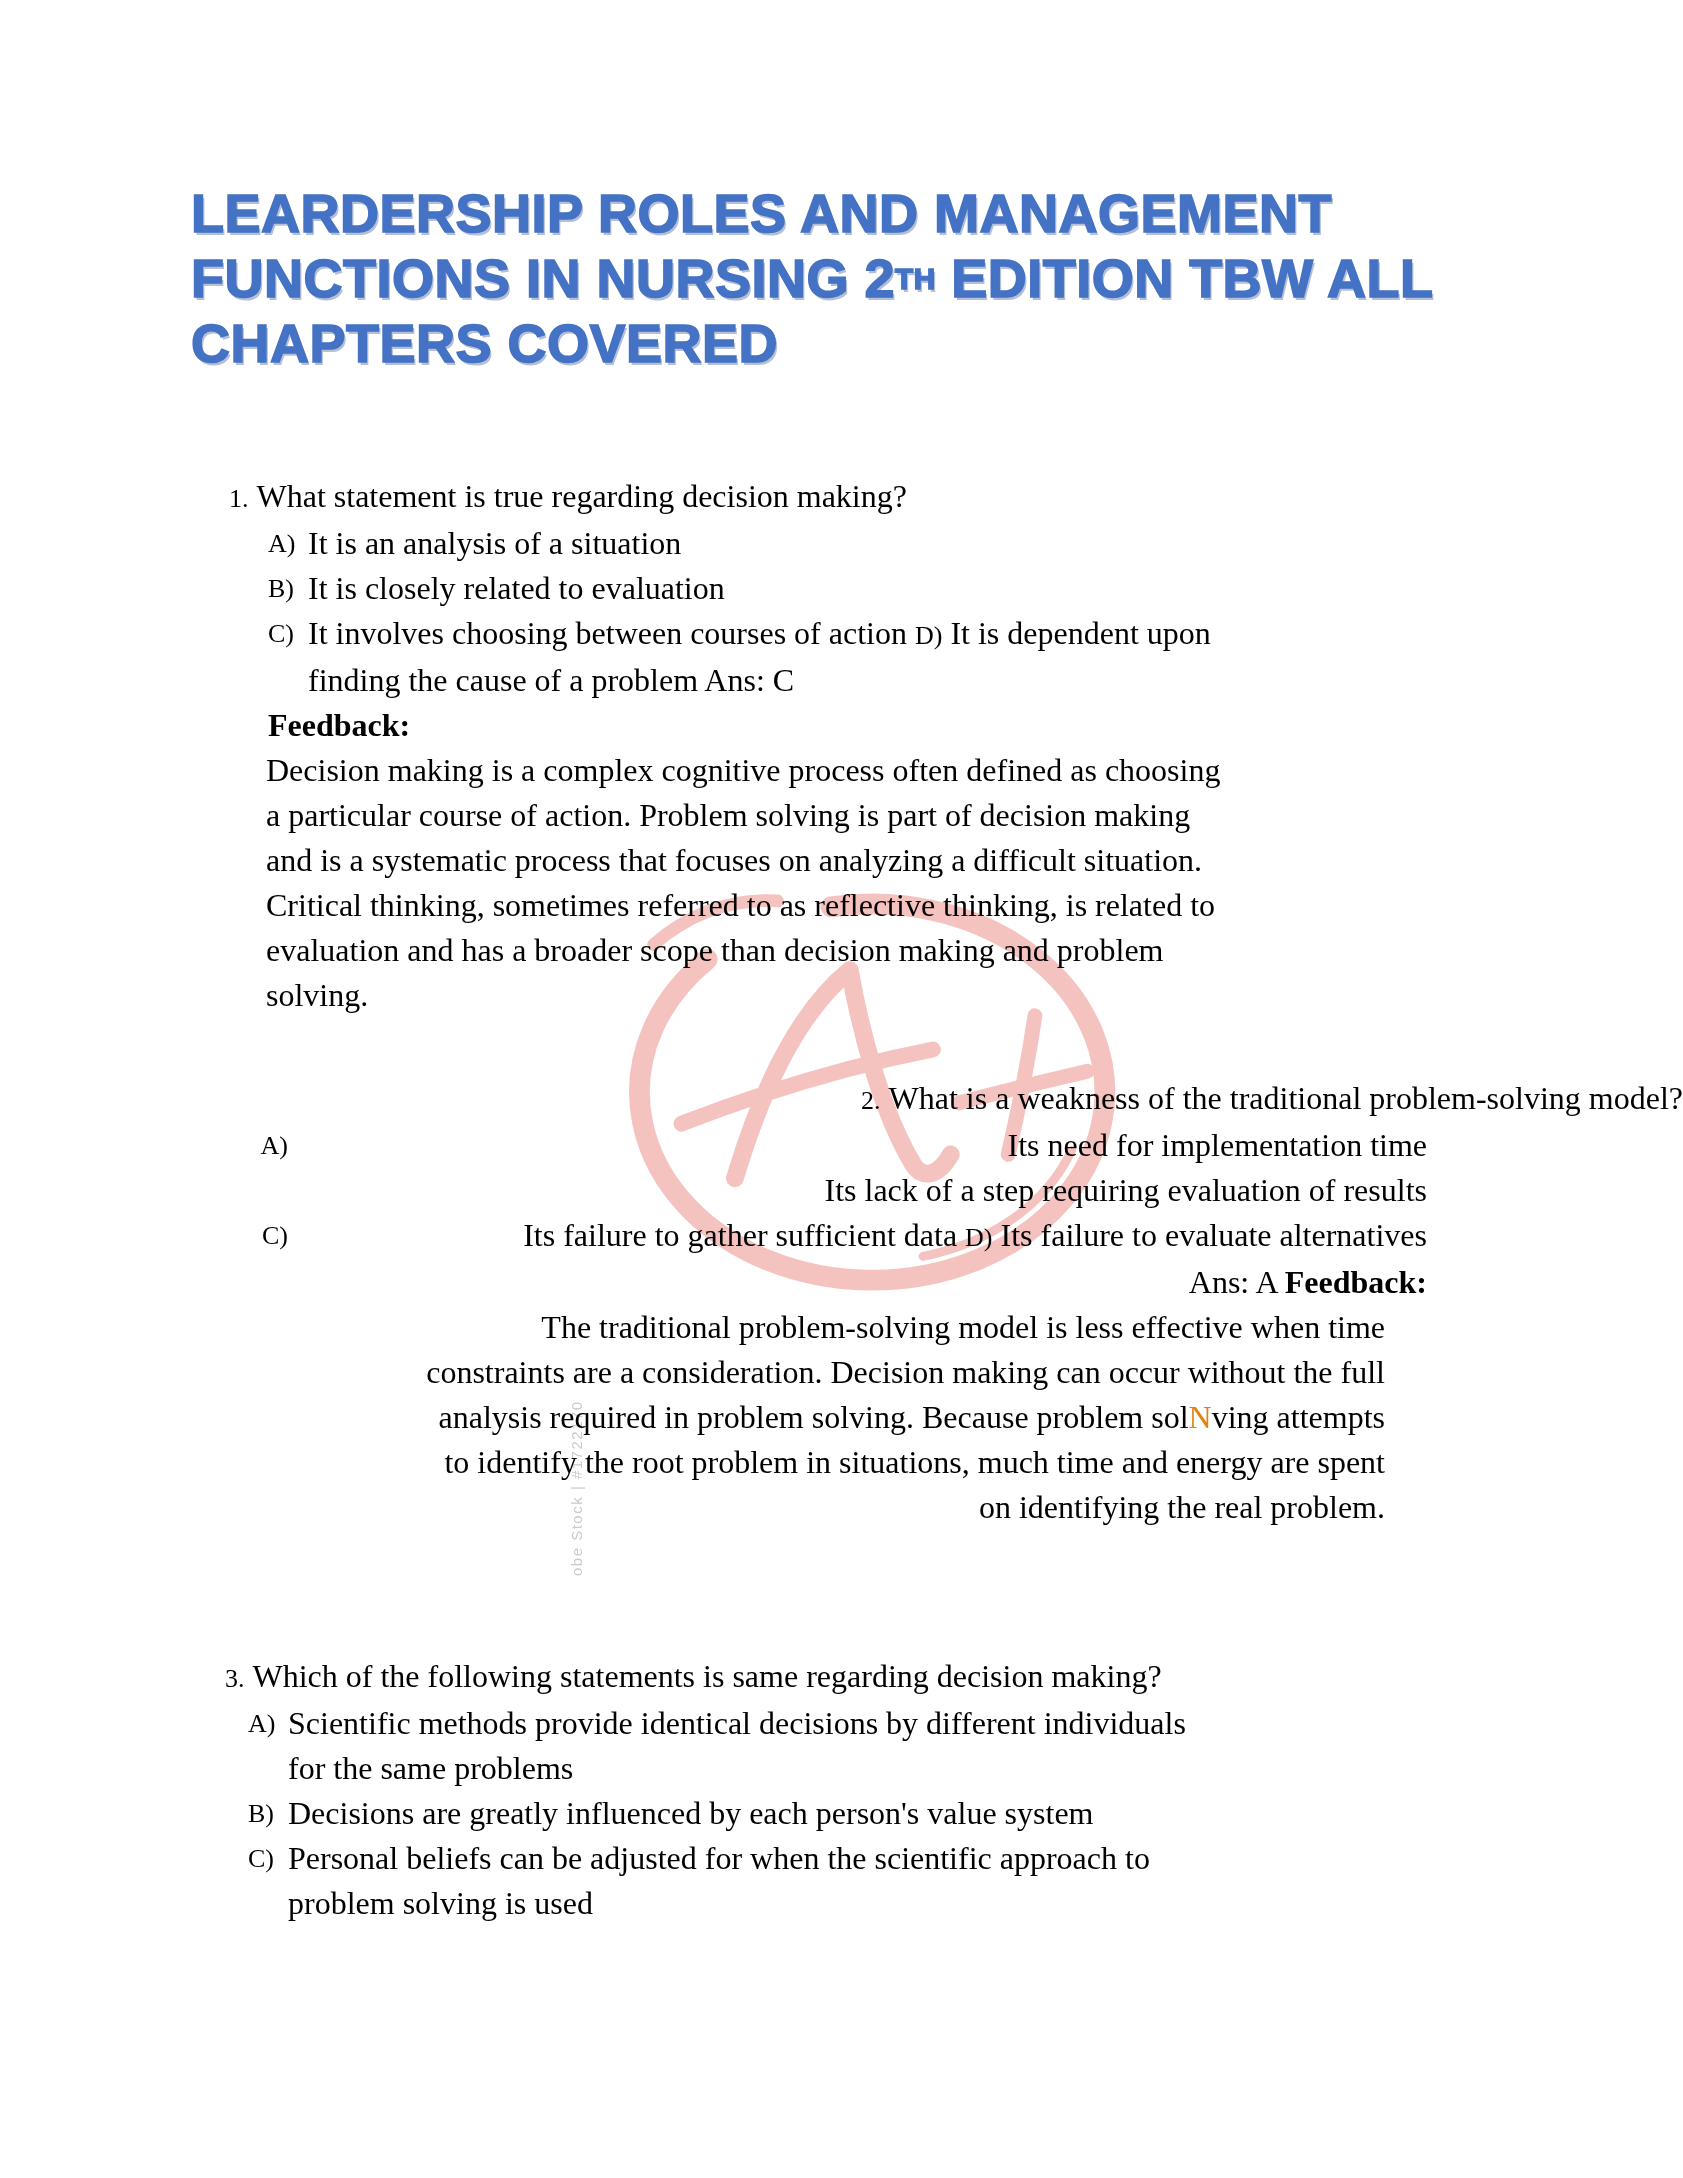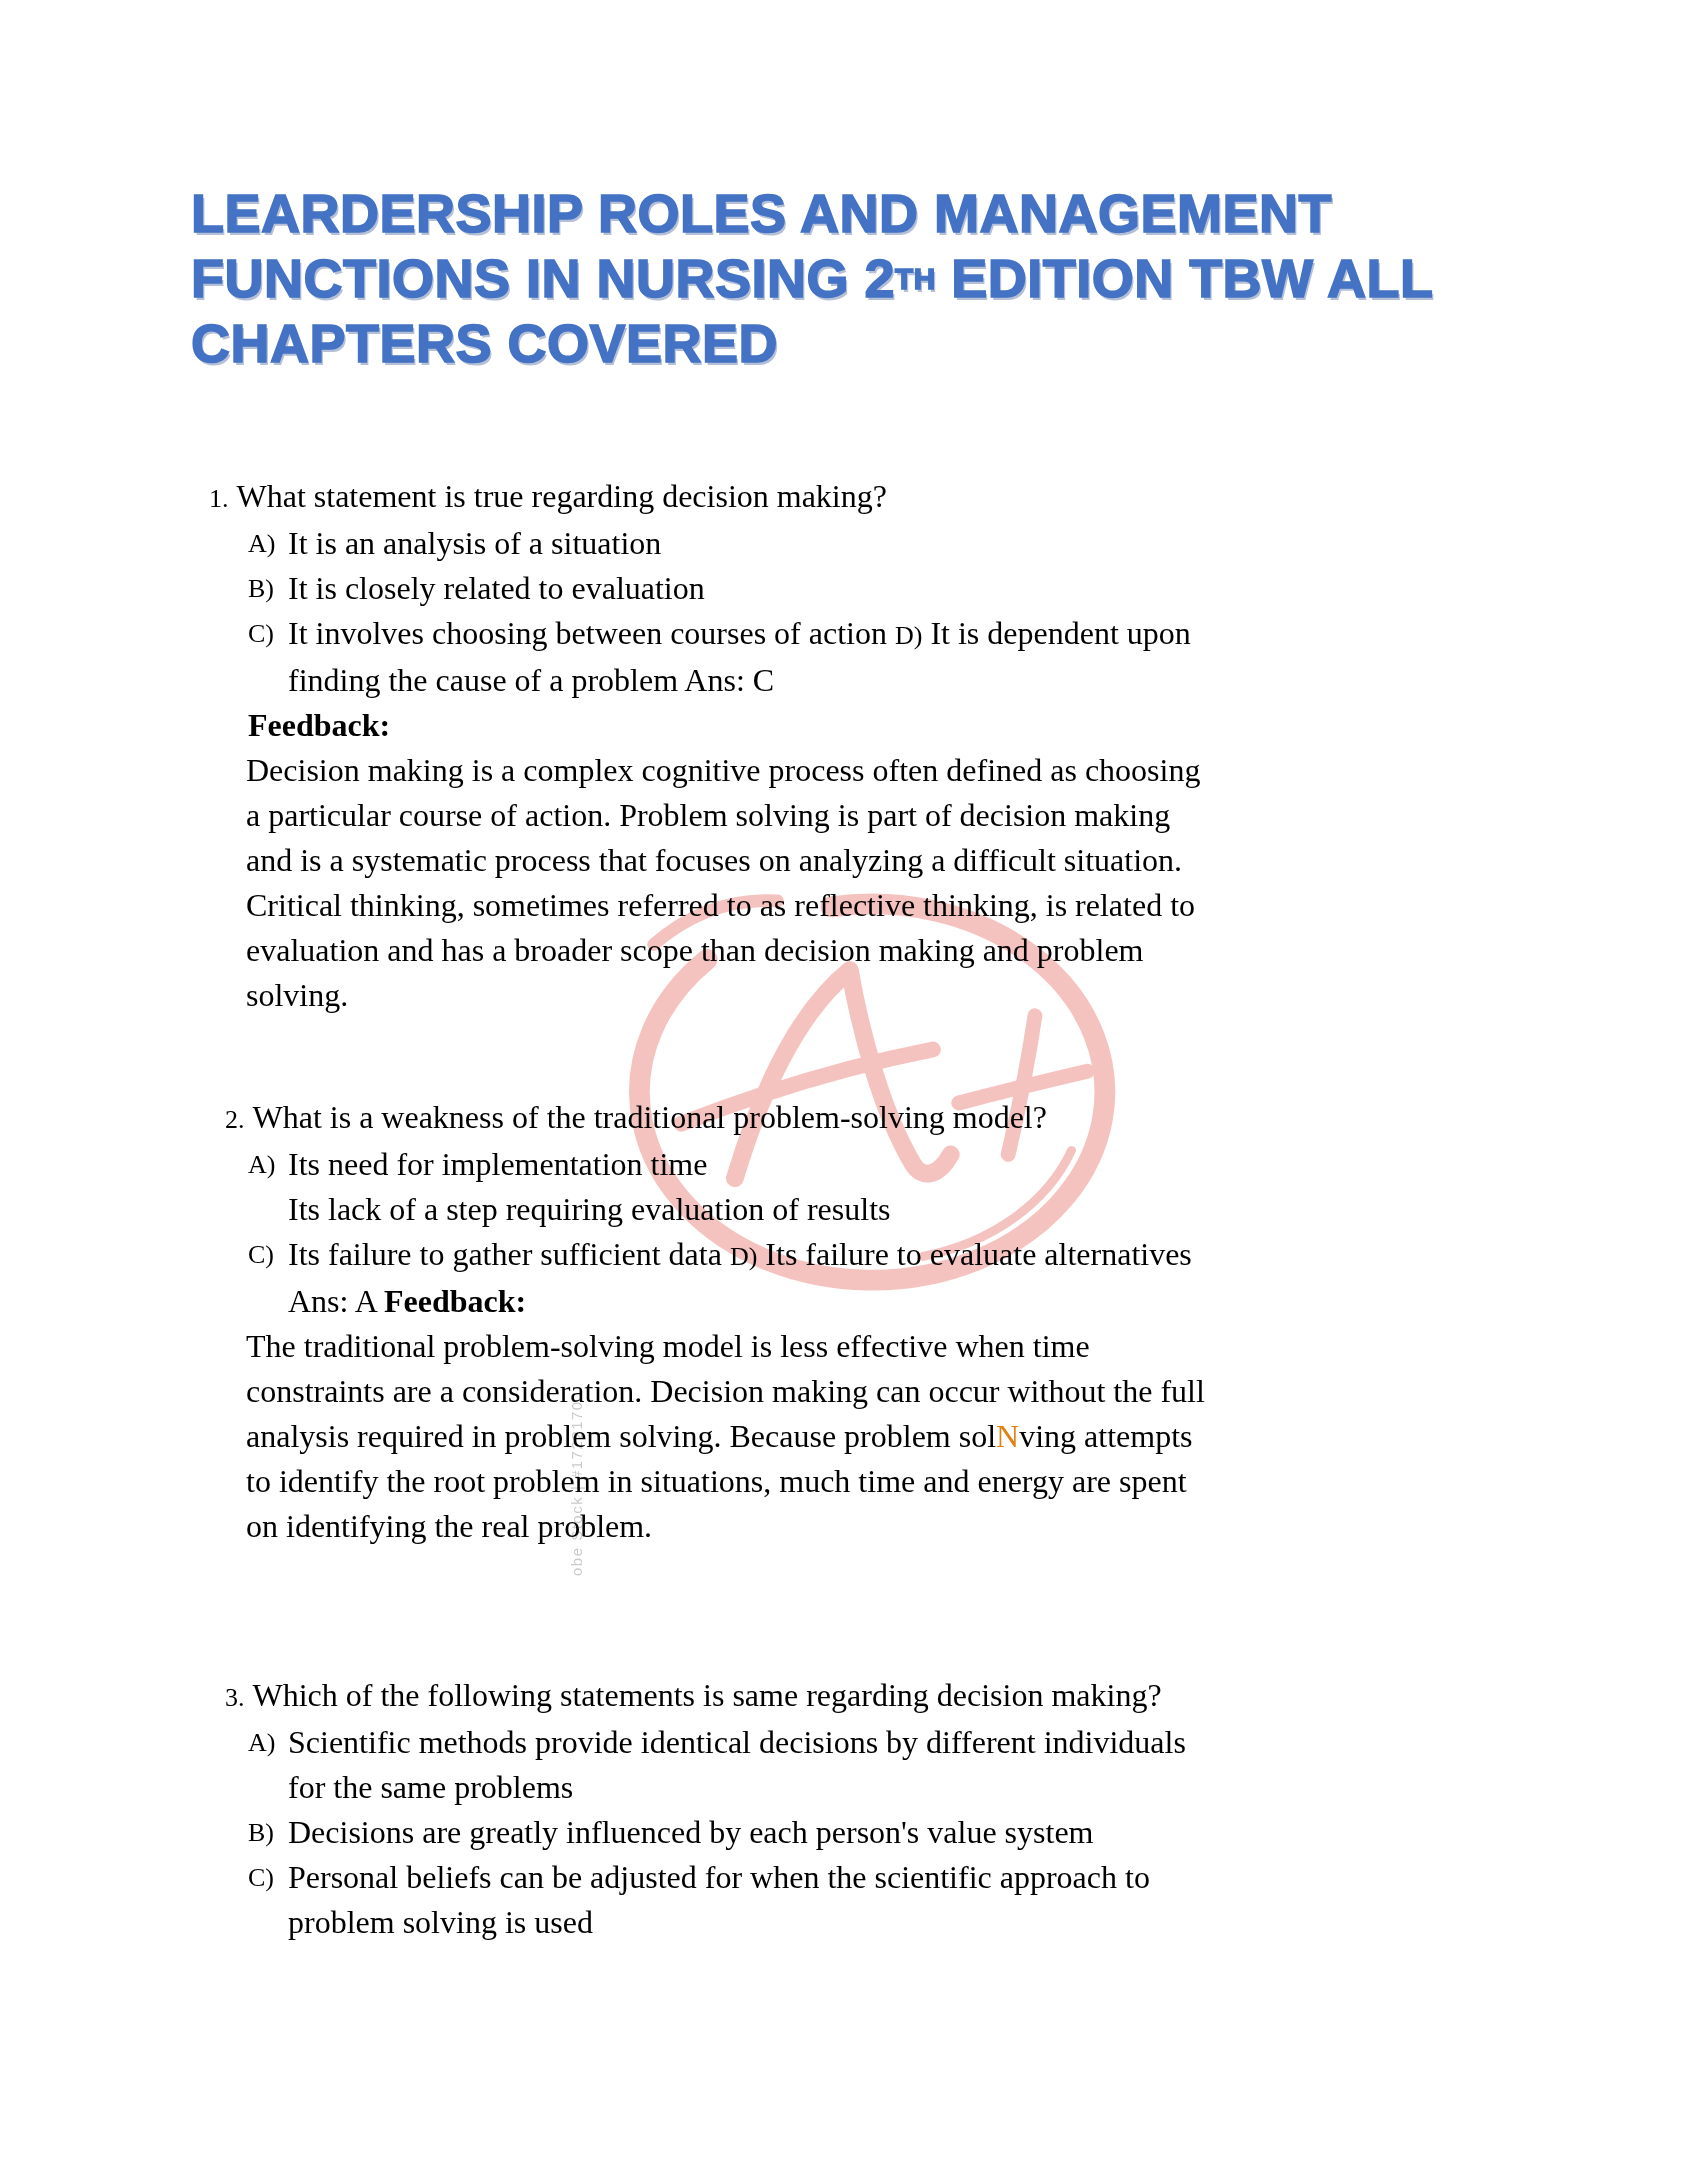--- a/index.html
+++ b/index.html
@@ -37,22 +37,22 @@
     letter-spacing:0.5px;
     color:#4472c4;
     -webkit-text-stroke:1.6px #4472c4;
     text-shadow:2px 3px 0 rgba(42,74,137,0.35);
   }
   .doc-title sup {
     font-size:0.55em;
     vertical-align:8px;
   }
   .q { font-size:32px; line-height:45px; }
-  .q1-block { margin-top:98px; }
-  .q2-block { margin-top:77px; }
+  .q1-block { margin-top:98px;padding-left:20px; }
+  .q2-block { margin-top:58px;text-align:right; }
   .q3-block { margin-top:124px; }
   .q-head-1 { padding-left:209px; }
   .q-head-23 { padding-left:225px; }
   .q-num { font-size:26px; margin-right:8px; }
   .opt { display:flex; padding-left:248px; }
   .opt .m { flex:0 0 40px; font-size:26px; }
   .opt .t { white-space:pre-line; flex:1 1 auto; max-width:1139px; }
   .d-marker { font-size:26px; }
   .b { font-weight:bold; }
   .fb-label { padding-left:248px; font-weight:bold; }

